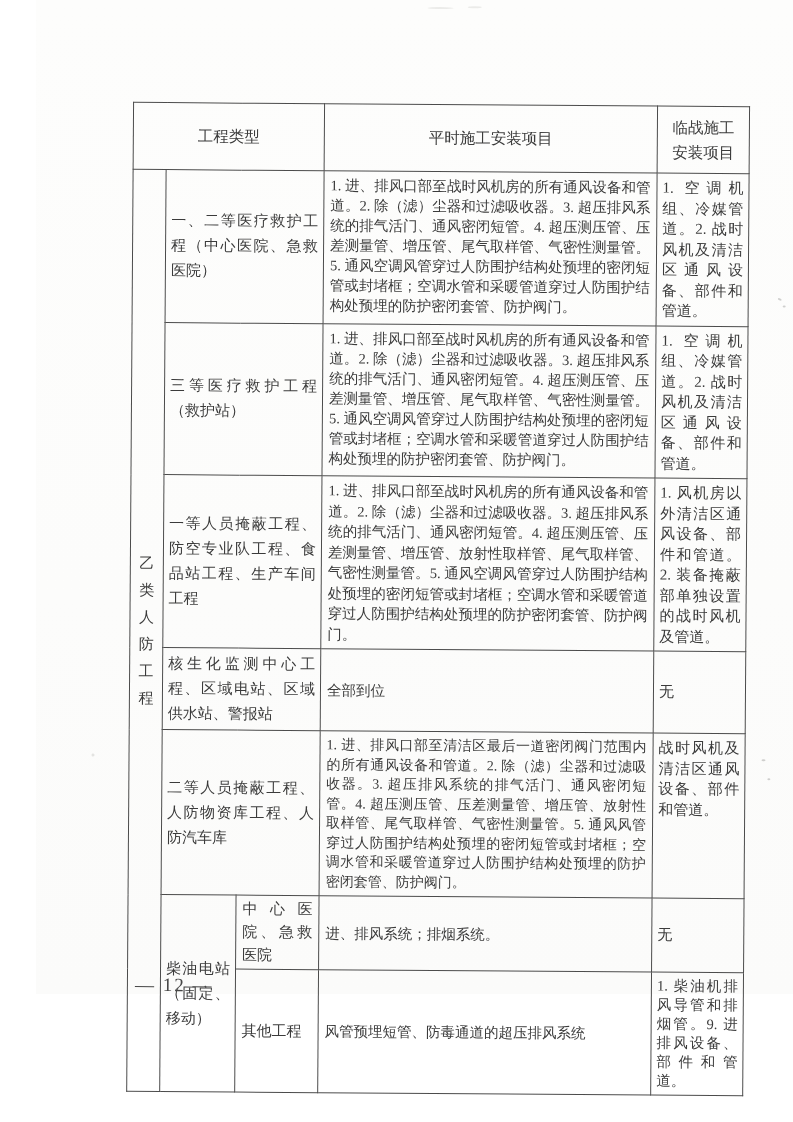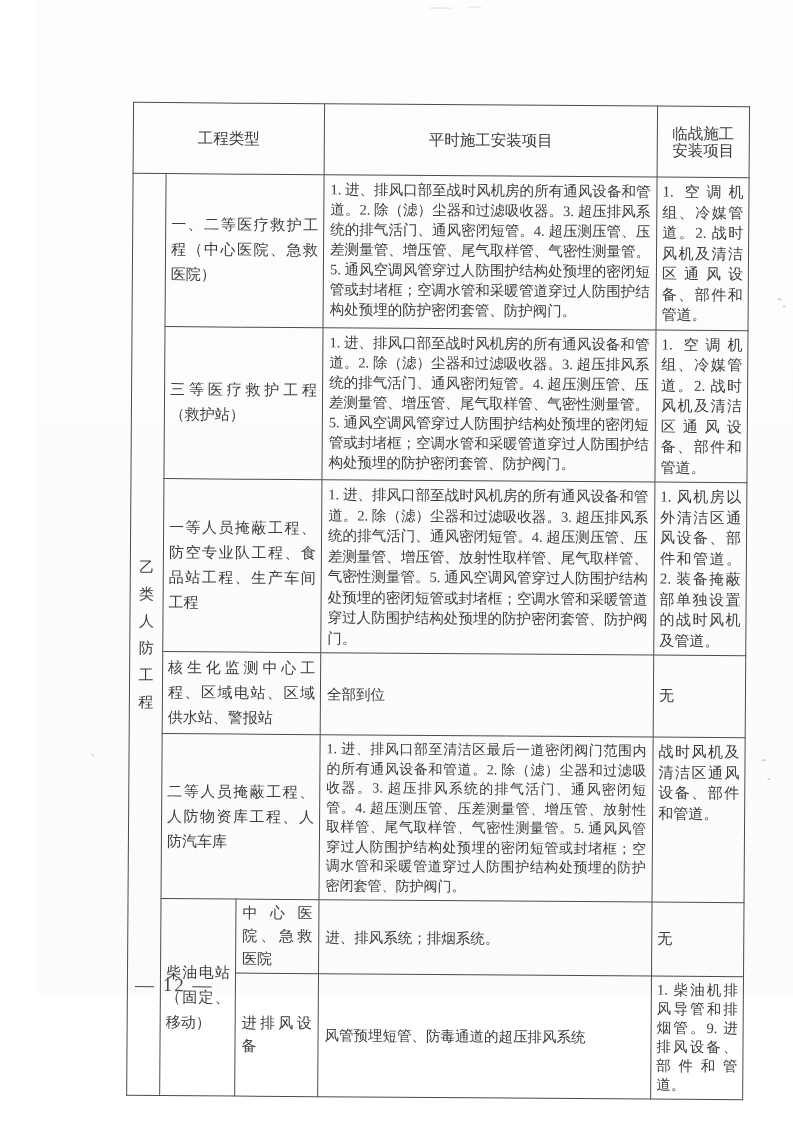--- a/index.html
+++ b/index.html
@@ -33,21 +33,21 @@
     vertical-align:middle;
     color:#3b3b3b;
     box-sizing:border-box;
   }
   .main-table th{
     font-weight:normal;
     font-size:15.5px;
     text-align:center;
     padding:2px 4px;
   }
-  th.th-prewar{padding:18px 12px;line-height:17px;text-align:center;}
+  th.th-prewar{padding:8px 12px;line-height:25px;text-align:center;}
   tr.hrow{height:41px;}
   tr.r1{height:150px;}
   tr.r2{height:147px;}
   tr.r3{height:166px;}
   tr.r4{height:65px;}
   tr.r5{height:157px;}
   tr.r6a{height:41px;}
   tr.r6b{height:111px;}
   td.cat-cell{padding:2px 0;}
   .vert{
@@ -149,21 +149,21 @@
         <td class="pt v-top">1. 进、排风口部至清洁区最后一道密闭阀门范围内的所有通风设备和管道。2. 除（滤）尘器和过滤吸收器。3. 超压排风系统的排气活门、通风密闭短管。4. 超压测压管、压差测量管、增压管、放射性取样管、尾气取样管、气密性测量管。5. 通风风管穿过人防围护结构处预埋的密闭短管或封堵框；空调水管和采暖管道穿过人防围护结构处预埋的防护密闭套管、防护阀门。</td>
         <td class="pw v-top">战时风机及清洁区通风设备、部件和管道。</td>
       </tr>
       <tr class="r6a">
         <td class="proj" rowspan="2">柴油电站（固定、移动）</td>
         <td class="proj sub">中心医院、急救医院</td>
         <td class="pt center-short">进、排风系统；排烟系统。</td>
         <td class="pw center-short">无</td>
       </tr>
       <tr class="r6b">
-        <td class="proj sub">进排风设备</td>
+        <td class="proj sub">其他工程</td>
         <td class="pt center-short">风管预埋短管、防毒通道的超压排风系统</td>
         <td class="pw v-top">1. 柴油机排风导管和排烟管。9. 进排风设备、部件和管道。</td>
       </tr>
     </tbody>
       </table>
 
     <div class="footer">— 12 —</div>
 
     <div class="dot d1"></div>
     <div class="dot d2"></div>

